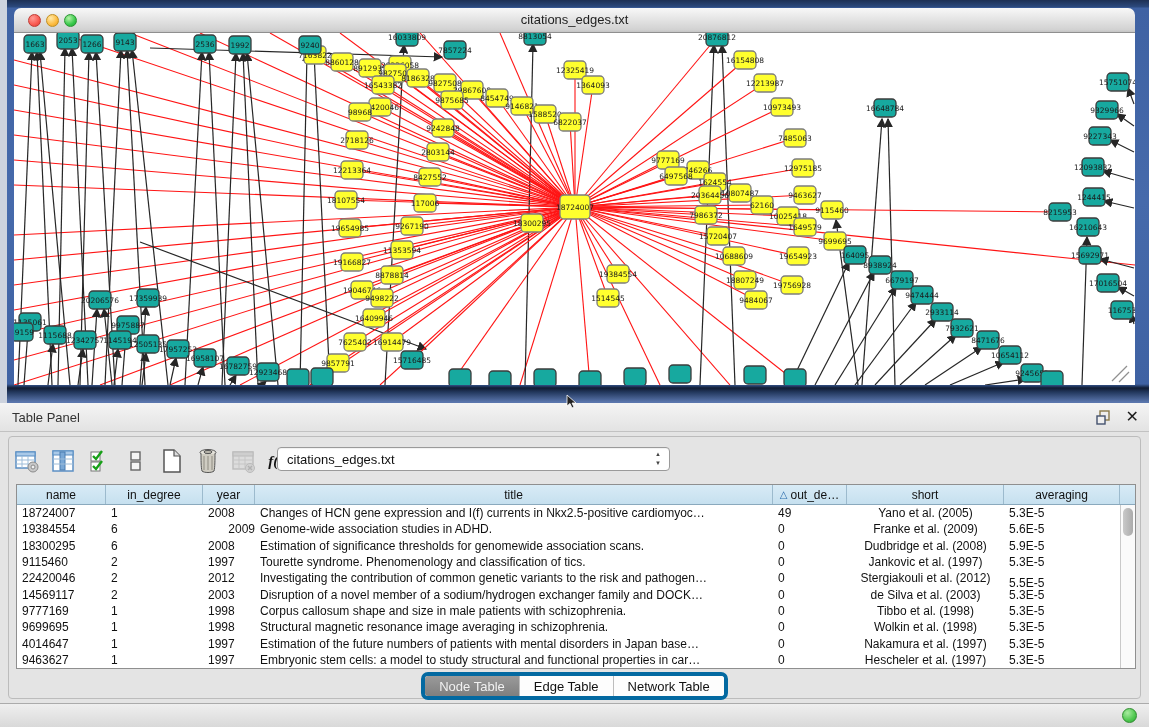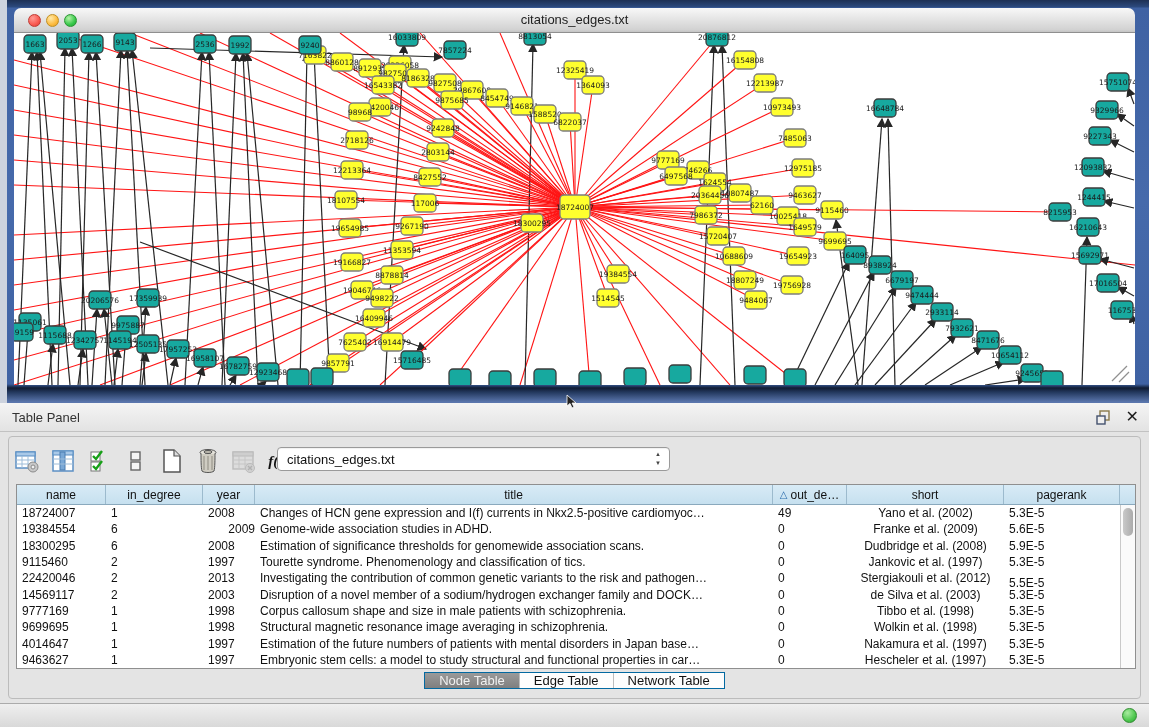--- a/index.html
+++ b/index.html
@@ -44,21 +44,21 @@
   .th { display:flex; align-items:center; justify-content:center; border-right:1px solid #9cbacd; color:#111; overflow:hidden; white-space:nowrap; }
   .th .sort { color:#2f6fae; font-size:10px; margin-right:3px; }
   .tbody { flex:1; overflow:hidden; position:relative; }
   .tr { display:flex; height:16.3px; align-items:center; white-space:nowrap; }
   .td { overflow:hidden; white-space:nowrap; padding-left:5px; color:#111; }
   .td.center { text-align:center; padding-left:0; }
   .vscroll { position:absolute; right:0; top:20px; bottom:0; width:15px; background:#fafafa; border-left:1px solid #c9c9c9; }
   .vthumb { position:absolute; left:2px; top:3px; width:10px; height:28px; background:linear-gradient(90deg,#c9c9c9,#ababab); border-radius:5px; }
 
   .tabs-row { position:absolute; left:0; right:0; top:240px; display:flex; justify-content:center; }
-  .seg { display:inline-flex; border:1px solid #0369a1; border-radius:0; overflow:hidden; background:#fdfdfd; height:17px; }
+  .seg { display:inline-flex; border:4px solid #0369a1; border-radius:7px; overflow:hidden; background:#fdfdfd; height:28px; }
   .seg button { border:none; background:#fdfdfd; font-size:13px; color:#111; padding:0 14px; height:100%; border-right:1px solid #bdbdbd; }
   .seg button:last-child { border-right:none; }
   .seg button.active { background:linear-gradient(180deg,#9a9a9a,#7f7f7f); color:#f1f1f1; }
 
   .status-bar { position:absolute; left:0; top:703px; width:1149px; height:24px;
     background:linear-gradient(180deg,#efefef,#d9d9d9); border-top:1px solid #ababab;
     display:flex; align-items:center; justify-content:flex-end; padding-right:12px; gap:7px; }
   .mem-label { font-size:12px; color:#222;margin-top:42px; }
   .mem-dot { width:15px; height:15px; border-radius:50%; border:1px solid #2e8c2e;
     background:radial-gradient(circle at 35% 30%,#a8eba0,#4fc84f 60%,#2fa63a); }
@@ -809,31 +809,31 @@
           <span>title</span>
         </div>
         <div class="th" style="width: 74px;">
           <span class="sort">△</span>
           <span>out_de…</span>
         </div>
         <div class="th" style="width: 157px;">
           <span>short</span>
         </div>
         <div class="th" style="width: 116px;">
-          <span>pagerank</span>
+          <span>averaging</span>
         </div>
       </div>
     <div class="tbody" id="tbody">
         <div class="tr">
           <div class="td" style="width: 89px;">18724007</div>
           <div class="td" style="width: 97px;">1</div>
           <div class="td" style="width: 52px;">2008</div>
           <div class="td" style="width: 518px;">Changes of HCN gene expression and I(f) currents in Nkx2.5-positive cardiomyoc…</div>
           <div class="td" style="width: 74px;">49</div>
-          <div class="td center" style="width: 157px;">Yano et al. (2002)</div>
+          <div class="td center" style="width: 157px;">Yano et al. (2005)</div>
           <div class="td" style="width: 116px;">5.3E-5</div>
         </div>
         <div class="tr">
           <div class="td" style="width: 89px;">19384554</div>
           <div class="td" style="width: 97px;">6</div>
           <div class="td" style="width: 52px; text-align: right;">2009</div>
           <div class="td" style="width: 518px;">Genome-wide association studies in ADHD.</div>
           <div class="td" style="width: 74px;">0</div>
           <div class="td center" style="width: 157px;">Franke et al. (2009)</div>
           <div class="td" style="width: 116px;">5.6E-5</div>
@@ -852,21 +852,21 @@
           <div class="td" style="width: 97px;">2</div>
           <div class="td" style="width: 52px;">1997</div>
           <div class="td" style="width: 518px;">Tourette syndrome. Phenomenology and classification of tics.</div>
           <div class="td" style="width: 74px;">0</div>
           <div class="td center" style="width: 157px;">Jankovic et al. (1997)</div>
           <div class="td" style="width: 116px;">5.3E-5</div>
         </div>
         <div class="tr">
           <div class="td" style="width: 89px;">22420046</div>
           <div class="td" style="width: 97px;">2</div>
-          <div class="td" style="width: 52px;">2013</div>
+          <div class="td" style="width: 52px;">2012</div>
           <div class="td" style="width: 518px;">Investigating the contribution of common genetic variants to the risk and pathogen…</div>
           <div class="td" style="width: 74px;">0</div>
           <div class="td center" style="width: 157px;">Stergiakouli et al. (2012)</div>
           <div class="td" style="width: 116px; margin-top: 9px;">5.5E-5</div>
         </div>
         <div class="tr">
           <div class="td" style="width: 89px;">14569117</div>
           <div class="td" style="width: 97px;">2</div>
           <div class="td" style="width: 52px;">2003</div>
           <div class="td" style="width: 518px;">Disruption of a novel member of a sodium/hydrogen exchanger family and DOCK…</div>

